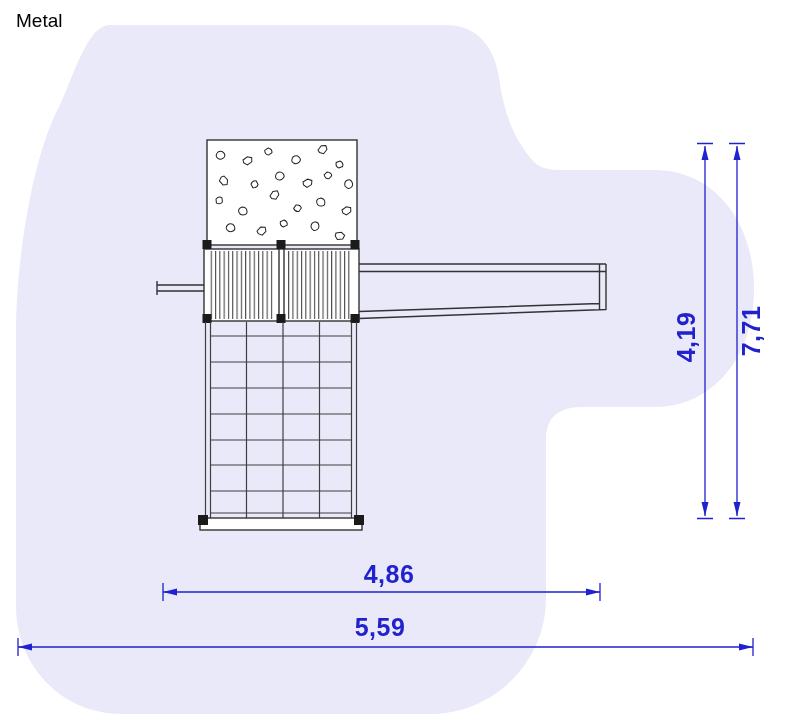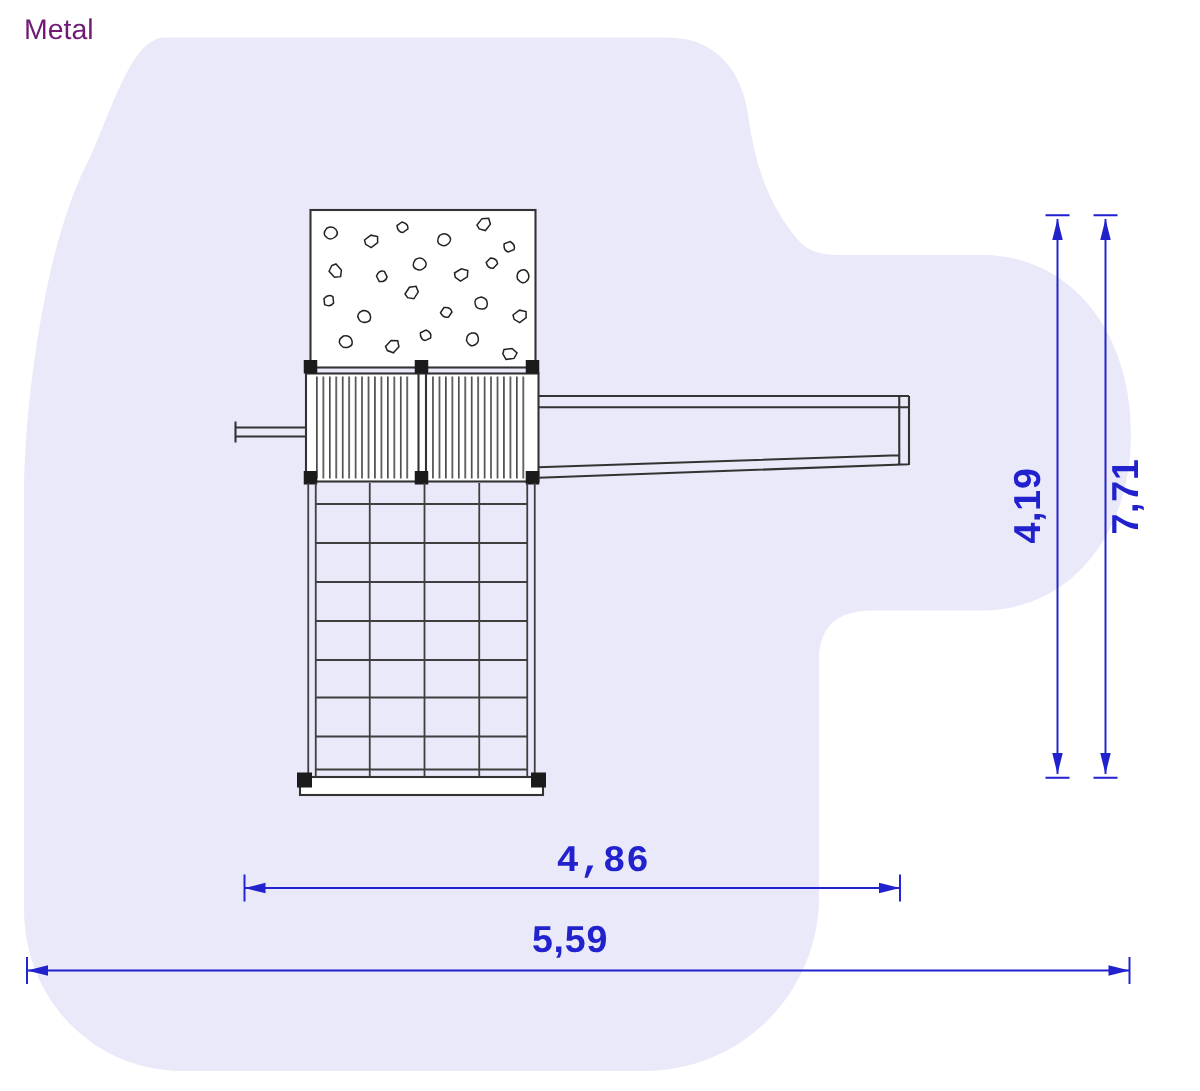--- a/index.html
+++ b/index.html
@@ -6,21 +6,21 @@
   .stage{
     position:relative;
     width:800px;height:727px;
     background:#ffffff;
     overflow:hidden;
     font-family:"Liberation Sans", sans-serif;
   }
   .stage svg{position:absolute;left:0;top:0;}
   .material-label{
     position:absolute;left:16px;top:10px;
-    font-size:19px;color:#701a75;
+    font-size:19px;color:#000000;
   }
   .dim-label{
     position:absolute;
     color:#2121cd;
     font-size:25px;
     font-weight:bold;
     letter-spacing:.5px;
     transform:translate(-50%,-50%);
     white-space:nowrap;
   }
@@ -146,20 +146,20 @@
       <g>
         <path d="M18 647 H753 M18 638 V656 M753 638 V656"></path>
         <polygon points="32,643.5 18,647 32,650.5" fill="#2121cd" stroke="none"></polygon>
         <polygon points="739,643.5 753,647 739,650.5" fill="#2121cd" stroke="none"></polygon>
       </g>
     </g>
   </svg>
 
   <div class="material-label">Metal</div>
 
-  <div class="dim-label" style="left:402px;top:574px;font-family:Liberation Mono, monospace;">4,86</div>
+  <div class="dim-label" style="left:389px;top:574px;">4,86</div>
 
   <div class="dim-label" style="left:380px;top:627px;">5,59</div>
 
   <div class="dim-label vertical" style="left:686px;top:337px;">4,19</div>
 
   <div class="dim-label vertical" style="left:751px;top:331px;">7,71</div>
 </div>
 
 </body></html>

